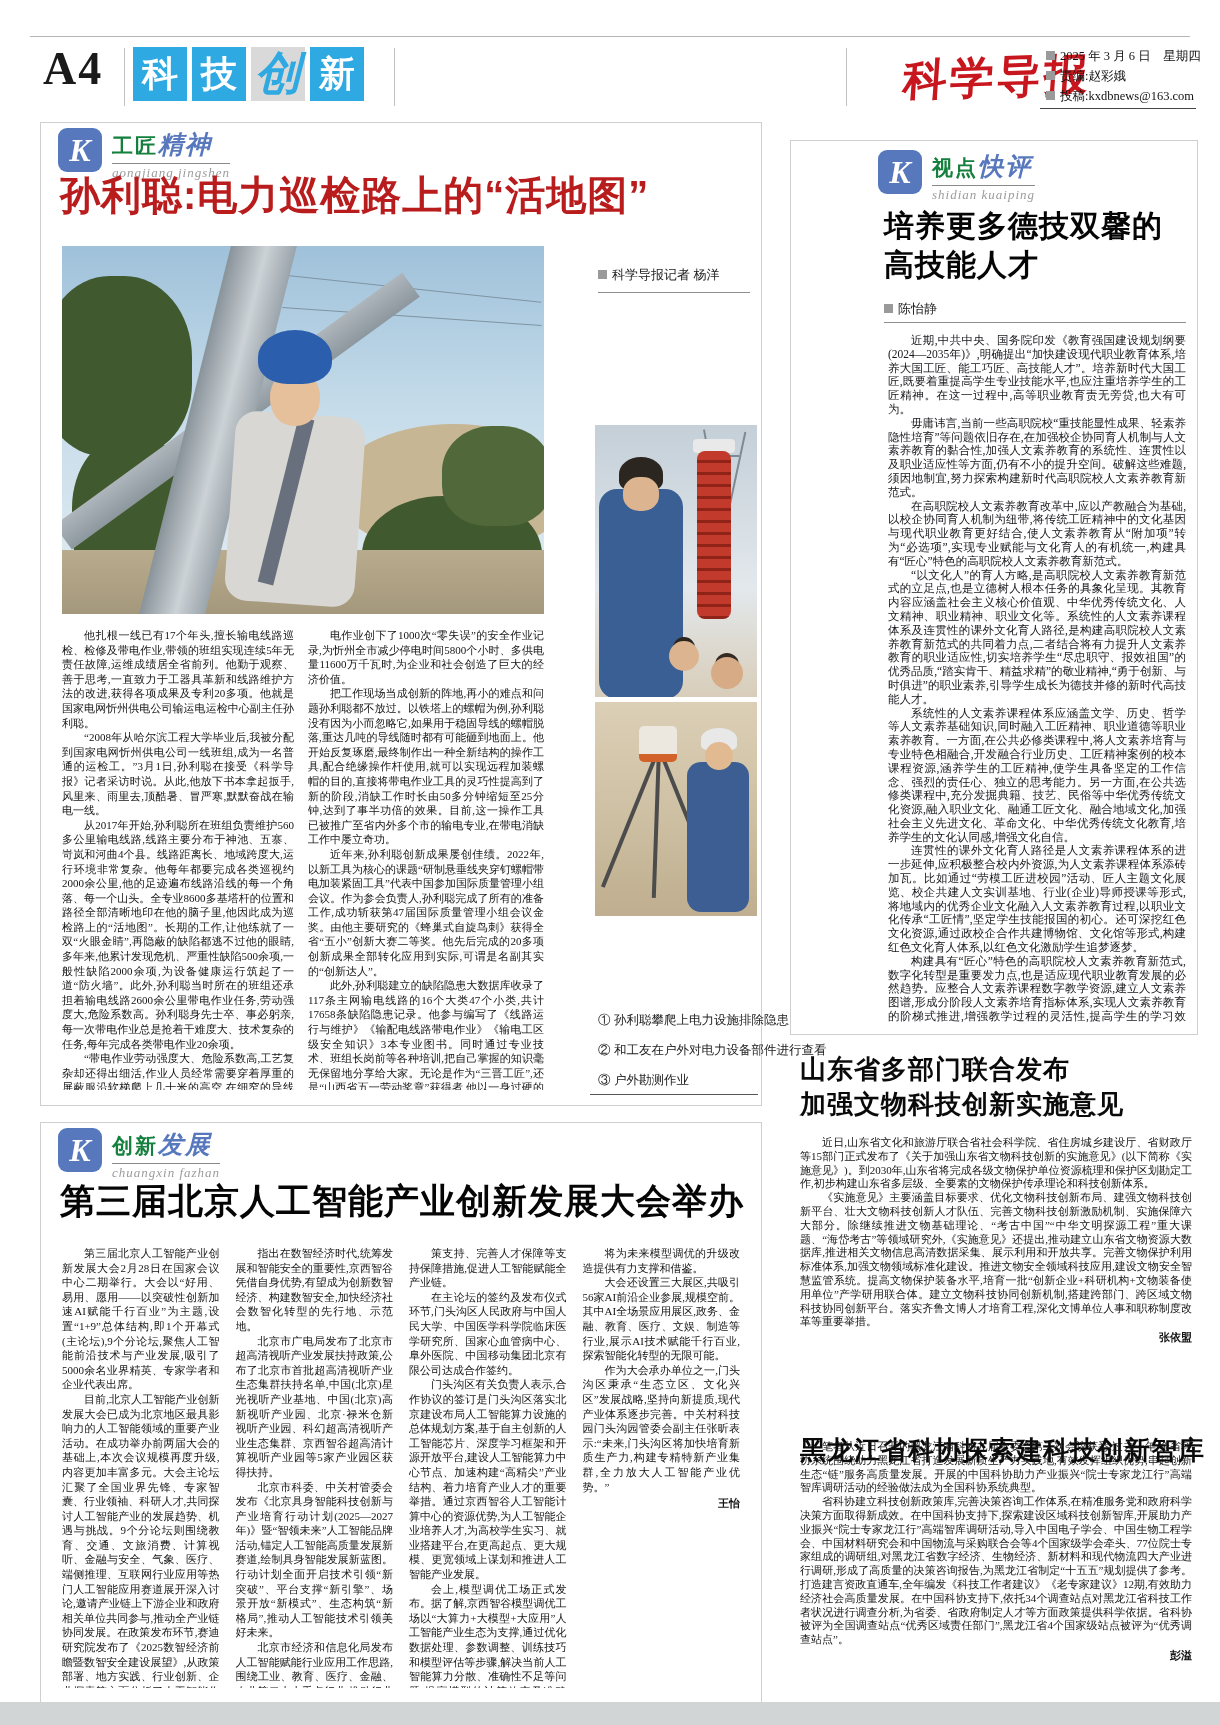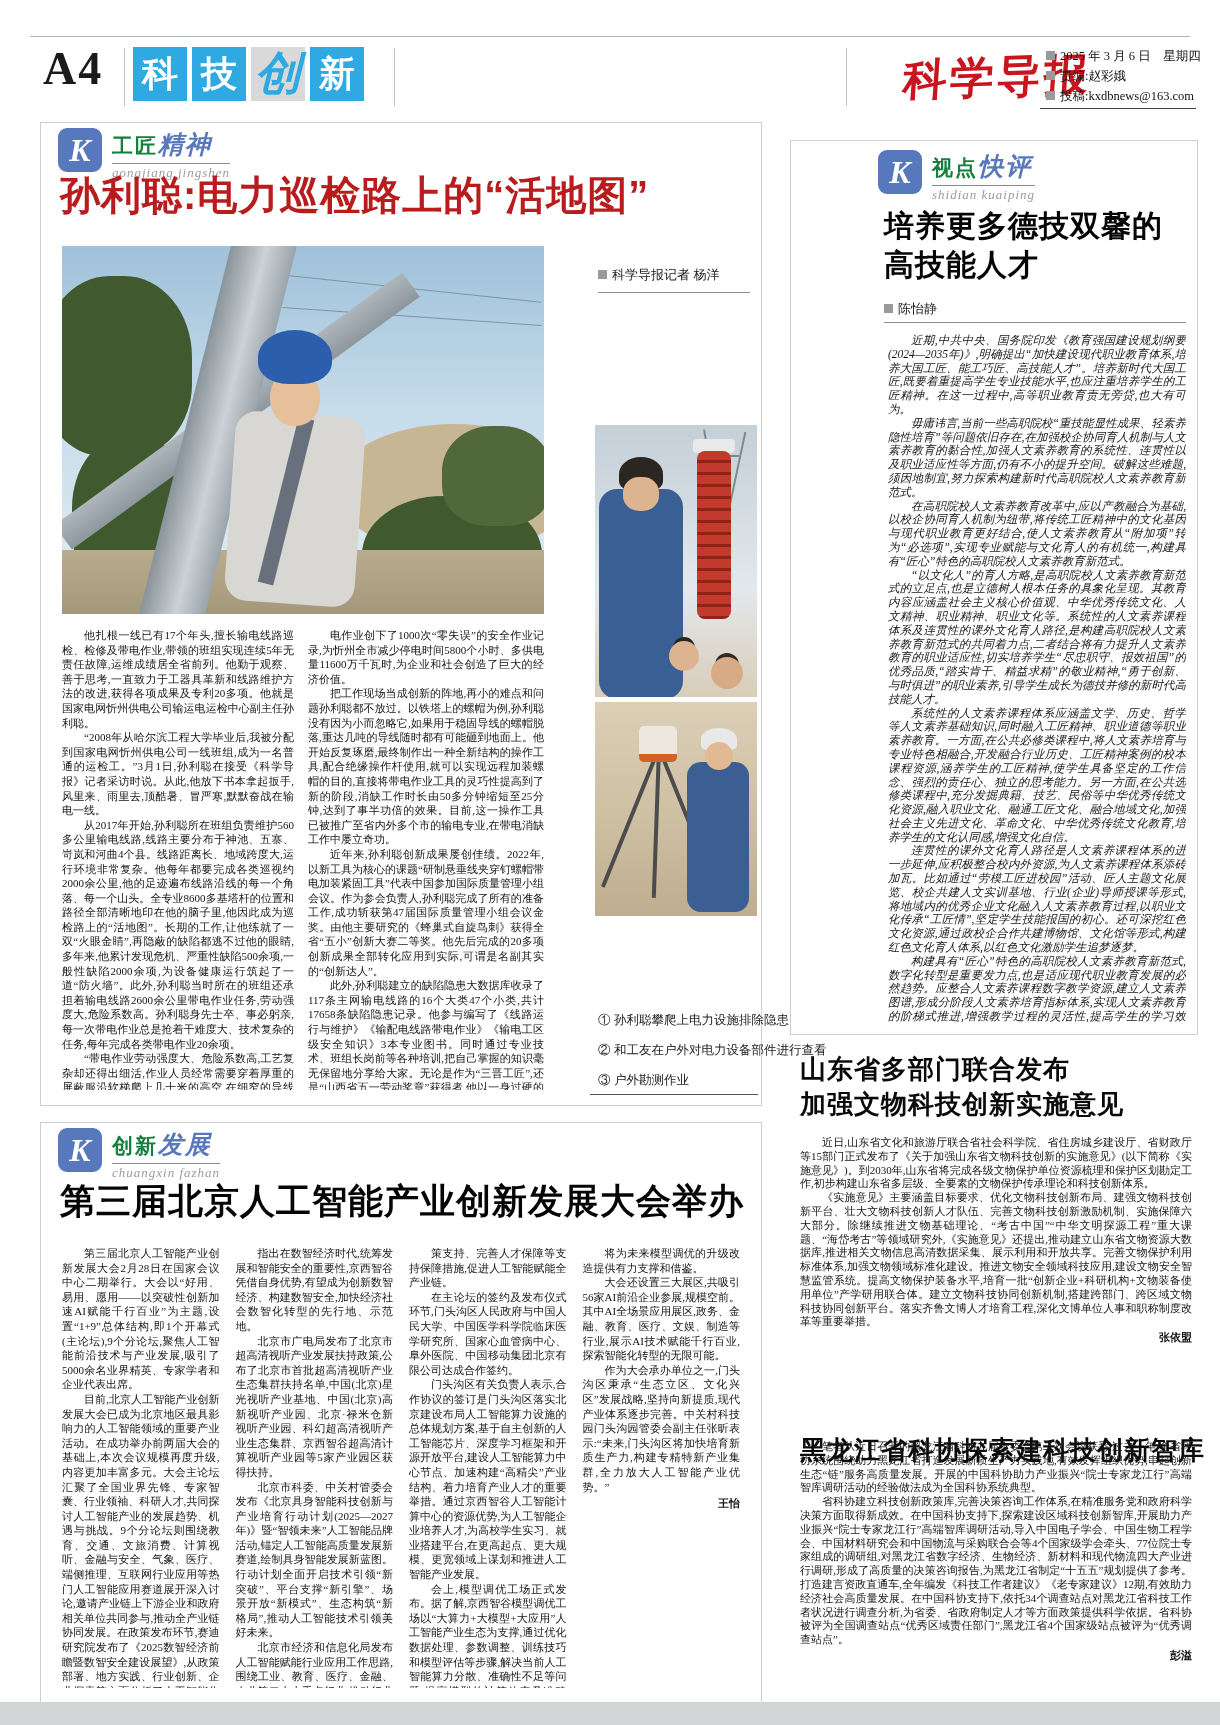--- a/index.html
+++ b/index.html
@@ -72,21 +72,21 @@
 
   .p3-bg{position:absolute;inset:0;background:linear-gradient(180deg,#dbcfb6 0%,#cdbfa2 55%,#bfae8f 100%);}
   .tri-leg{position:absolute;width:4px;height:150px;background:#4c4c4c;top:46px;left:62px;transform-origin:top center;}
   .p3-inst{position:absolute;left:44px;top:24px;width:38px;height:28px;background:#ece8e0;border-radius:5px;border-bottom:8px solid #d2622a;}
   .p3-man{position:absolute;right:8px;top:60px;width:62px;height:150px;background:#3c5e92;border-radius:14px;}
   .p3-face{position:absolute;right:24px;top:40px;width:28px;height:28px;background:#e2ba92;border-radius:50%;}
   .p3-helm{position:absolute;right:20px;top:26px;width:36px;height:22px;background:#e8e8e8;border-radius:50% 50% 20% 20%;}
 
   
   .v-headline{font:bold 30px "Liberation Sans",sans-serif;line-height:39px;color:#050505;letter-spacing:1px;}
-  .kai{font-style:italic;font-size:11.5px;line-height:13.8px;text-align:justify;color:#17171c;}
+  .kai{font-size:11.5px;line-height:13.8px;text-align:justify;color:#17171c;}
   .kai p{margin:0;text-indent:2em;}
 
   
   .s-headline{font:bold 26px "Liberation Sans",sans-serif;line-height:35px;color:#0a0a0a;letter-spacing:1px;}
   .small-body{font-size:11px;line-height:13.8px;text-align:justify;color:#141414;}
   .small-body p{margin:0;text-indent:2em;}
   .sig{text-align:right;font-weight:bold;text-indent:0 !important;margin-top:2px !important;}
 
   
   .i-headline{left:60px;top:1178px;font:bold 35px "Liberation Sans",sans-serif;color:#050505;letter-spacing:1px;}

